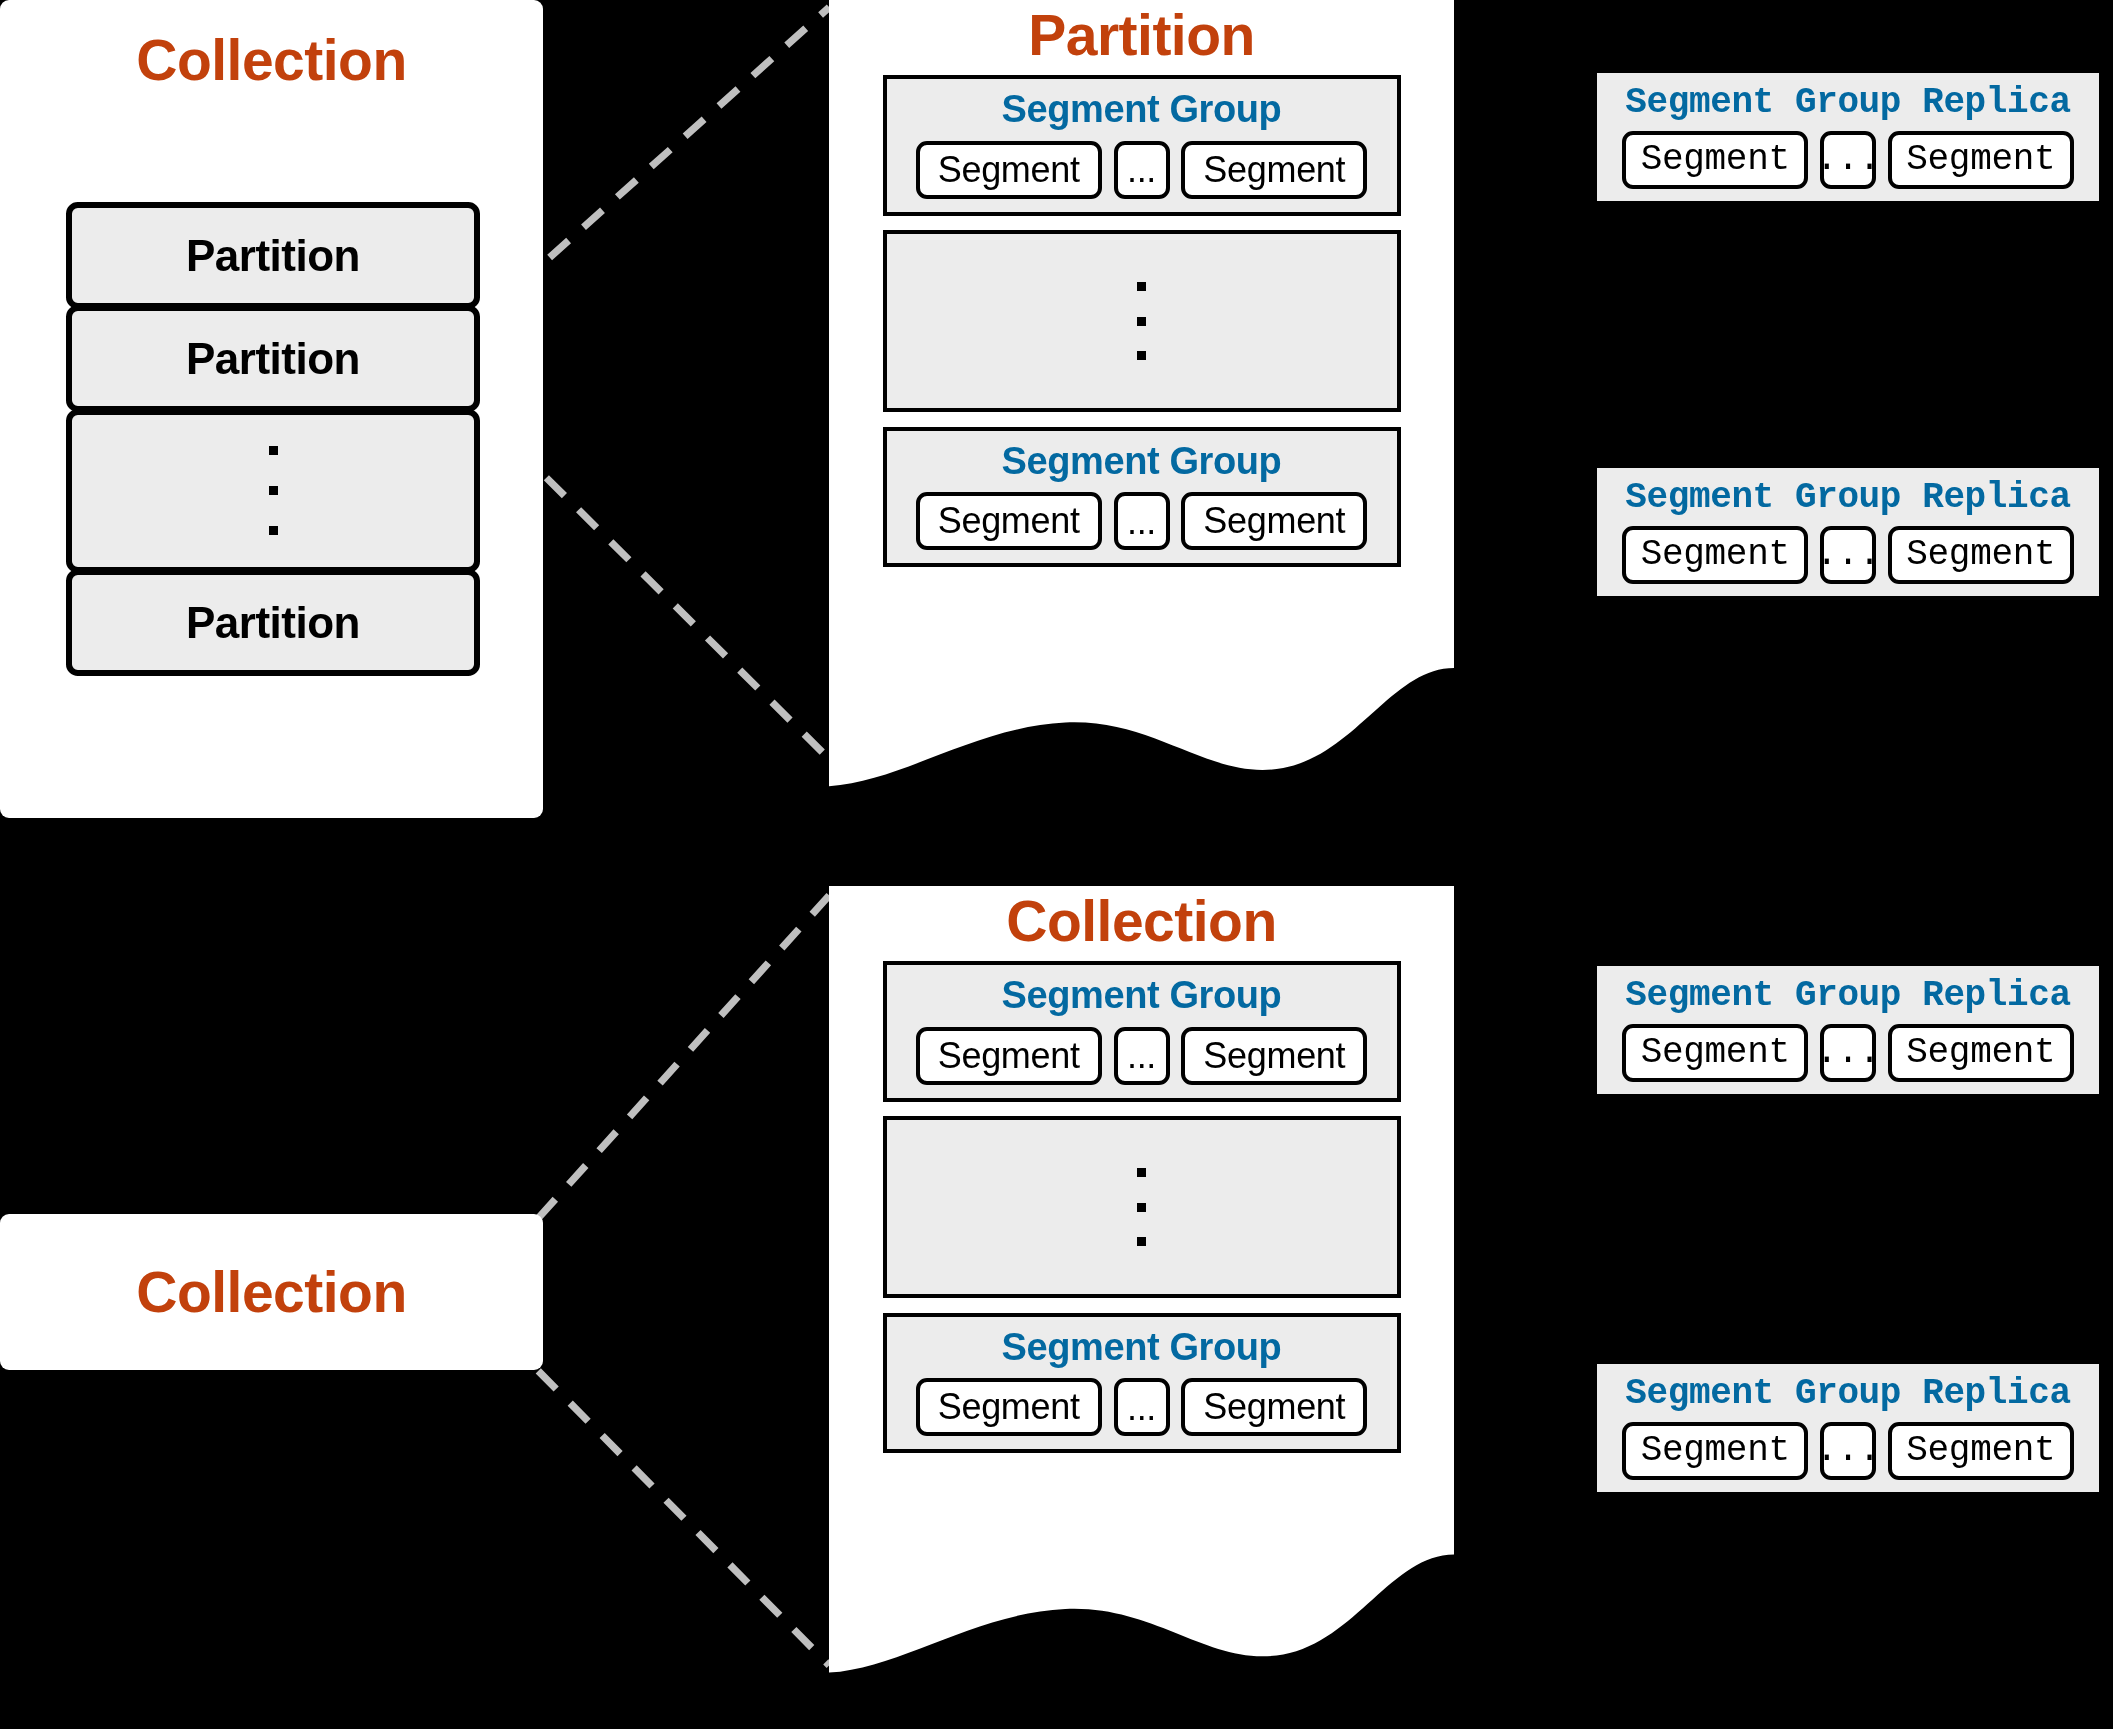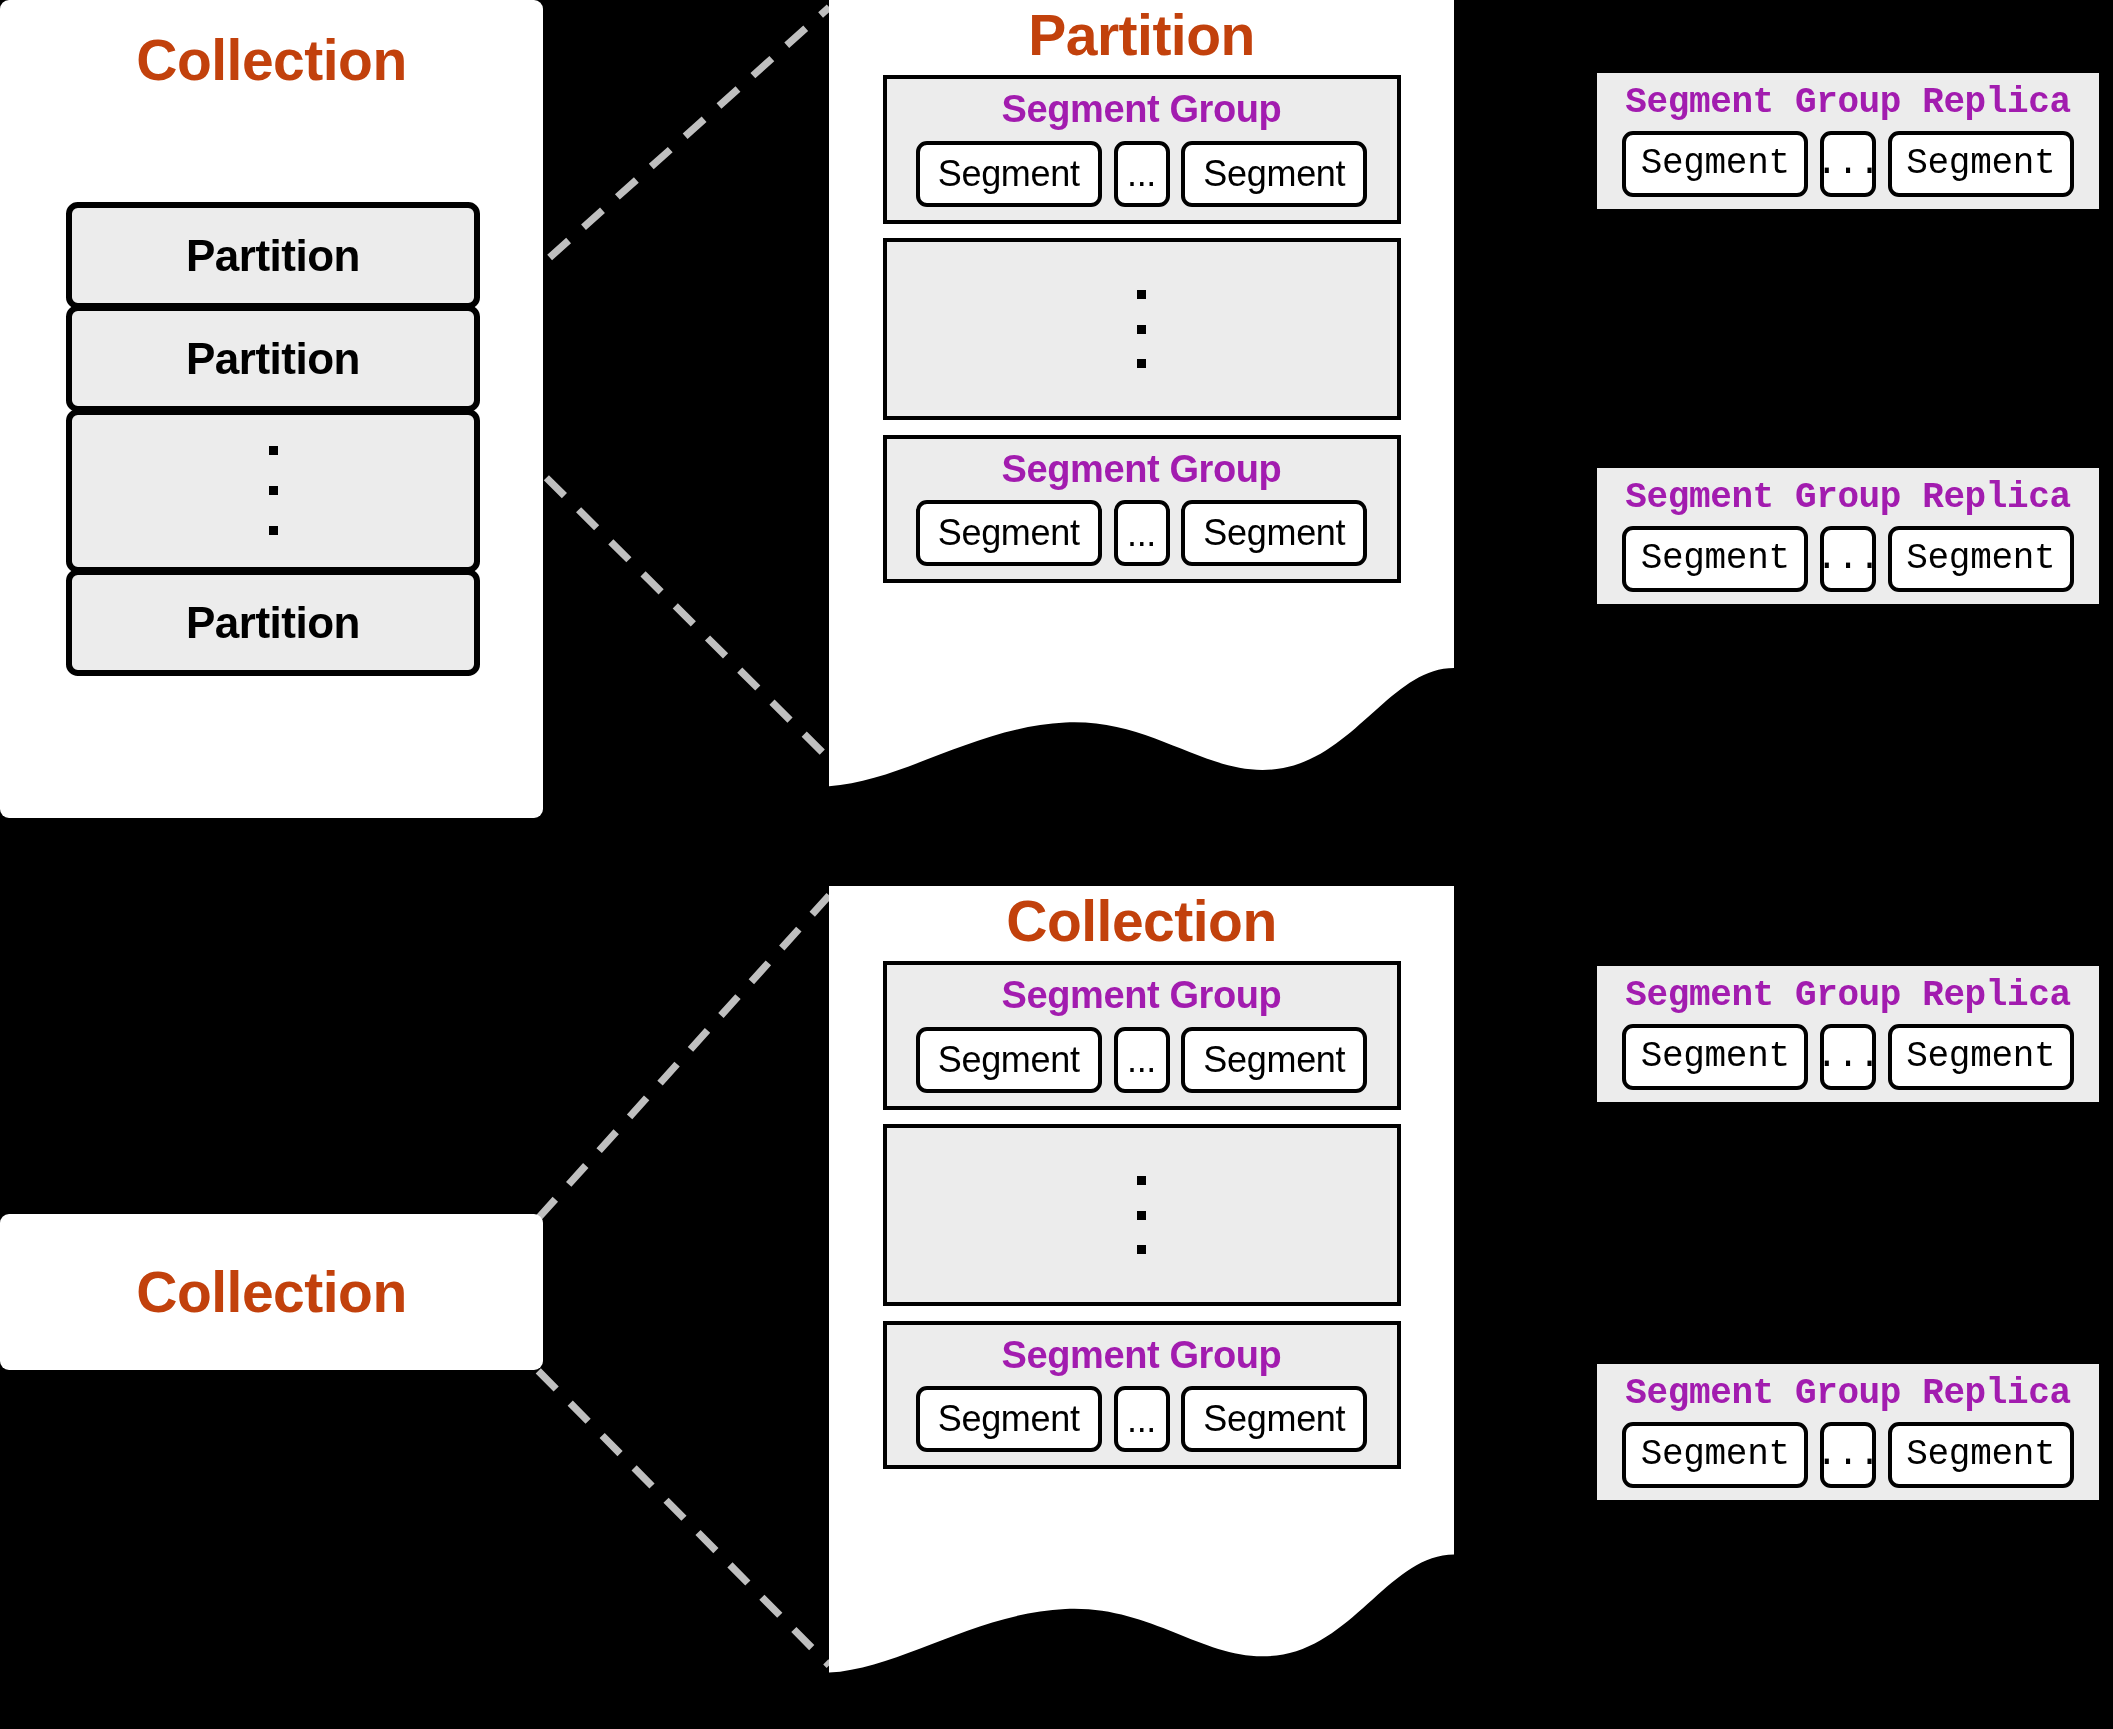--- a/index.html
+++ b/index.html
@@ -127,37 +127,37 @@
     background:#ececec;
     border:4.5px solid #000;
     margin:0 auto;
     width:518px;
   }
   .seg-group.filled{ padding:9px 0 12.7px 0; }
   .seg-group-title{
     text-align:center;
     font-size:38px;
     font-weight:bold;
-    color:#a21caf;
+    color:#0369a1;
     letter-spacing:-0.4px;
     line-height:1.15;
     margin-bottom:9px;
   }
   .seg-row{
     display:flex;
     justify-content:center;
     align-items:center;
     gap:11.8px;
   }
   .seg-box{
     box-sizing:border-box;
     background:#ffffff;
     border:4.5px solid #000;
     border-radius:11px;
-    height:66px;
+    height:58px;
     display:flex;
     align-items:center;
     justify-content:center;
     font-size:36px;
     color:#000;
     padding:0 9px;
     letter-spacing:-0.3px;
   }
   .seg-box.wide{ width:186px; }
   .seg-box.dots{ width:56px; padding:0; font-size:36px; line-height:0.2; }

